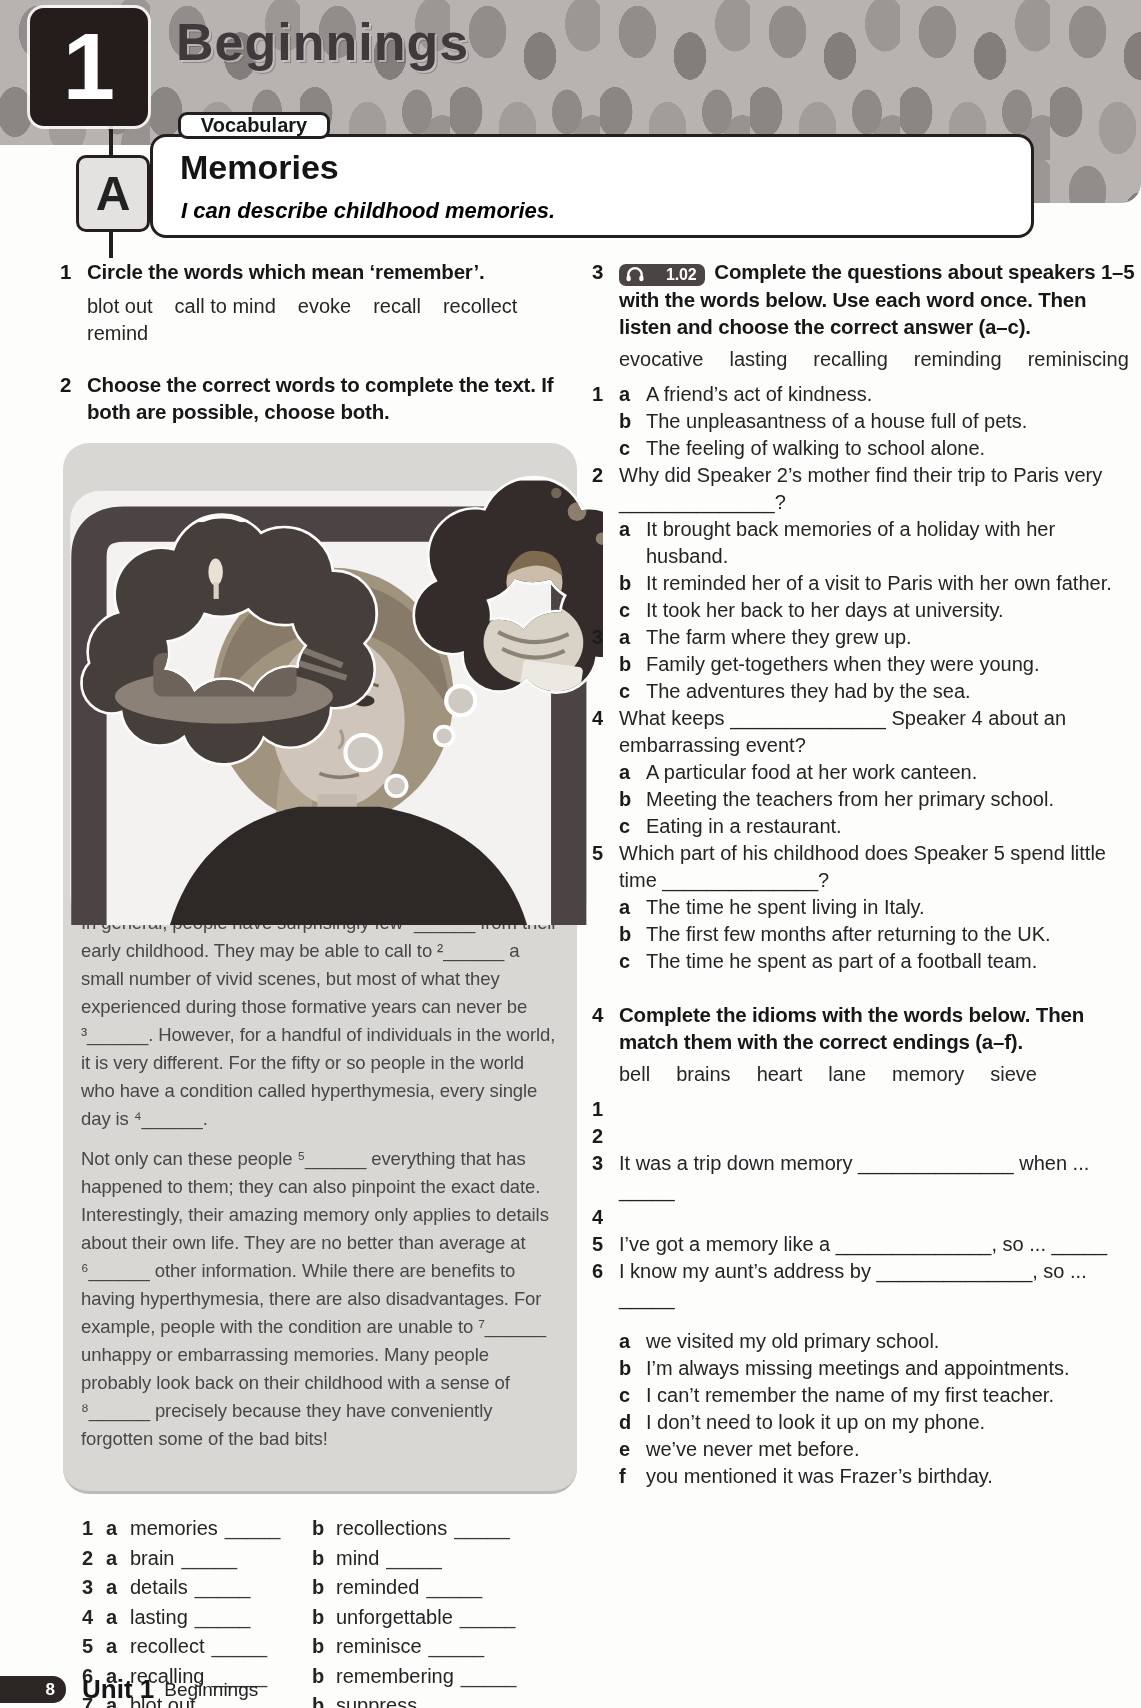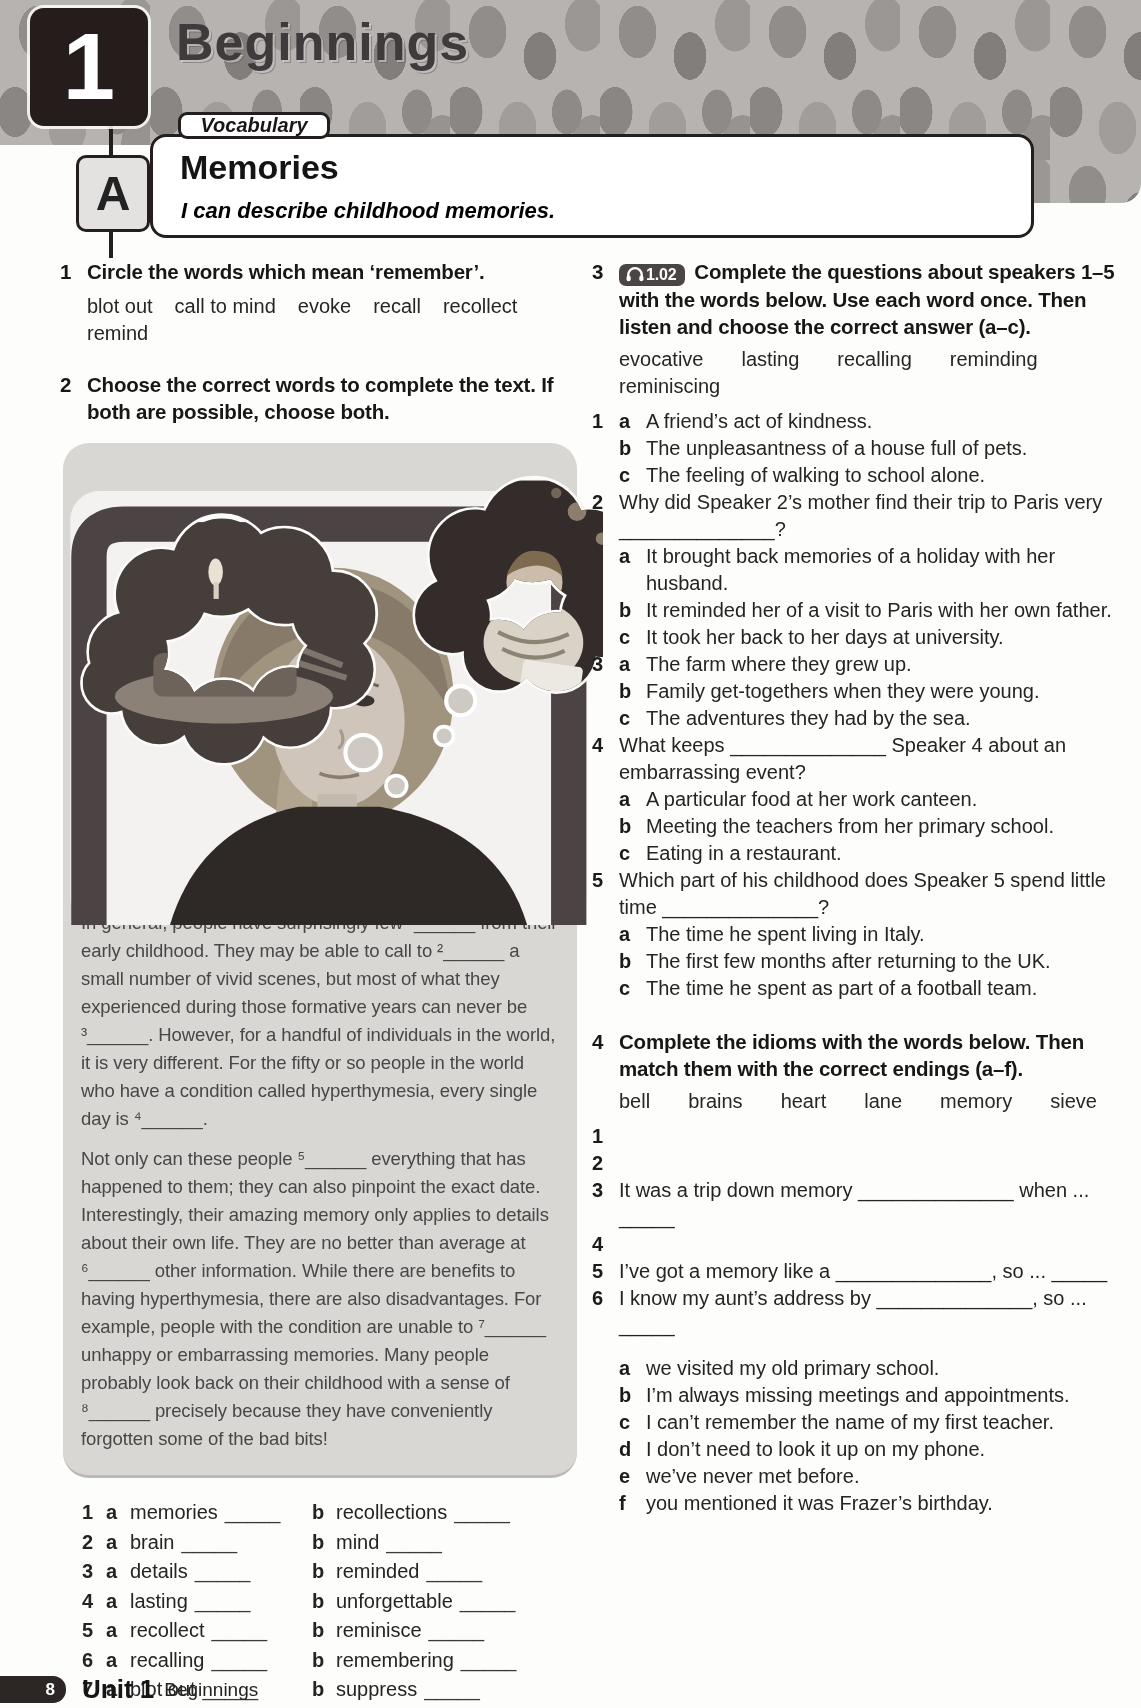--- a/index.html
+++ b/index.html
@@ -36,21 +36,21 @@
   .unit-badge span{color:#fff;font-size:94px;font-weight:800;line-height:1;}
   .unit-title{
     position:absolute;left:176px;top:12px;margin:0;
     font-size:52px;font-weight:800;color:#413a3c;letter-spacing:1px;
     text-shadow:2px 2px 0 rgba(255,255,255,.45), 3px 3px 0 rgba(90,85,83,.45);
   }
   .vocab-tab{
     position:absolute;left:178px;top:112px;width:152px;height:27px;
     background:#fff;border:3px solid #241f1e;border-radius:9px;box-sizing:border-box;
     display:flex;align-items:center;justify-content:center;
-    font-size:20px;font-weight:700;color:#171717;font-style:italic;
+    font-size:20px;font-weight:700;color:#171717;
   }
   .connector{position:absolute;left:109px;width:4px;background:#241f1e;}
   .connector.c1{top:126px;height:32px;}
   .connector.c2{top:230px;height:28px;}
   .letter-badge{
     position:absolute;left:76px;top:155px;width:74px;height:77px;
     background:#e3e2e0;border:3px solid #241f1e;border-radius:10px;box-sizing:border-box;
     display:flex;align-items:center;justify-content:center;z-index:3;
   }
   .letter-badge span{font-size:48px;font-weight:800;color:#222;}
@@ -63,43 +63,43 @@
   .ex-head .exnum{width:27px;flex:none;font-weight:800;}
   .word-row{display:flex;flex-wrap:wrap;gap:4px 22px;font-size:20px;color:#262626;margin:10px 0 0 27px;}
   
   .panel{
     position:relative;margin:18px 0 0 3px;width:514px;box-sizing:border-box;
     background:#d9d7d4;border-radius:26px;border-bottom:3px solid #bdbab6;
     padding:466px 18px 22px 18px;
   }
   .photo-svg{position:absolute;top:-4px;left:-26px;width:566px;height:auto;}
   .panel p{margin:0 0 12px;font-size:18.5px;line-height:28px;color:#474747;letter-spacing:-0.1px;}
-  .panel p:last-child{margin-bottom:0;}
+  .panel p:last-child{margin-bottom:16px;}
   
   .match-grid{margin:20px 0 0 22px;font-size:20px;color:#242424;}
   .match-row{display:flex;line-height:29.5px;}
   .cell-a{display:flex;width:230px;flex:none;}
   .cell-b{display:flex;flex:1;}
   .mnum{width:24px;flex:none;font-weight:800;}
   .mlet{width:24px;flex:none;font-weight:800;}
   .mblank{margin-left:7px;color:#3a3a3a;}
   
   .audio-badge{
-    display:inline-flex;align-items:center;gap:2px;vertical-align:-3px;
+    display:inline-flex;align-items:center;gap:22px;vertical-align:-3px;
     background:#4a4443;border-radius:7px;padding:3px 9px 3px 7px;margin-right:9px;
     color:#fff;font-size:16px;font-weight:700;line-height:1;
   }
   .qblock{margin-top:10px;}
   .q,.it,.endg{display:flex;font-size:20px;line-height:27px;color:#242424;}
   .qnum,.inum{width:27px;flex:none;font-weight:800;color:#1b1b1b;}
   .qbody{flex:1;}
   .opt{display:flex;}
   .olet,.elet{width:27px;flex:none;font-weight:800;color:#1b1b1b;}
   .otext,.etext{flex:1;}
-  .bank{display:flex;flex-wrap:wrap;gap:4px 38px;font-size:20px;color:#262626;margin:8px 0 10px 27px;}
+  .bank{display:flex;flex-wrap:wrap;gap:4px 26px;font-size:20px;color:#262626;margin:8px 0 10px 27px;}
   .ex4{margin-top:26px;}
   .endings{margin:16px 0 0 27px;}
   
   .footer{position:absolute;left:0;top:1674px;display:flex;align-items:center;}
   .page-badge{
     width:66px;height:27px;background:#2c2624;border-radius:0 13px 13px 0;
     display:flex;align-items:center;justify-content:flex-end;padding-right:11px;box-sizing:border-box;
   }
   .page-badge span{color:#fff;font-size:17px;font-weight:800;}
   .unit-label{margin-left:16px;font-size:26px;font-weight:800;color:#151515;}

